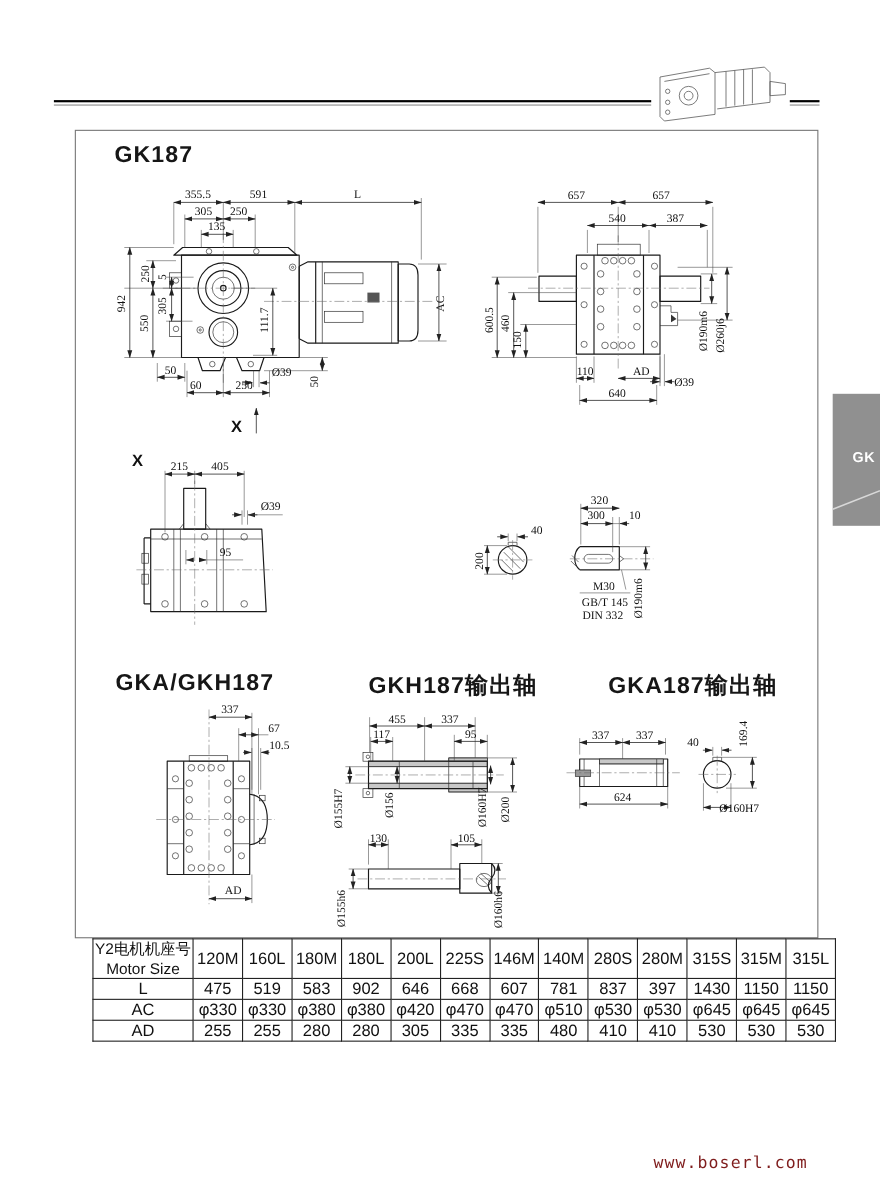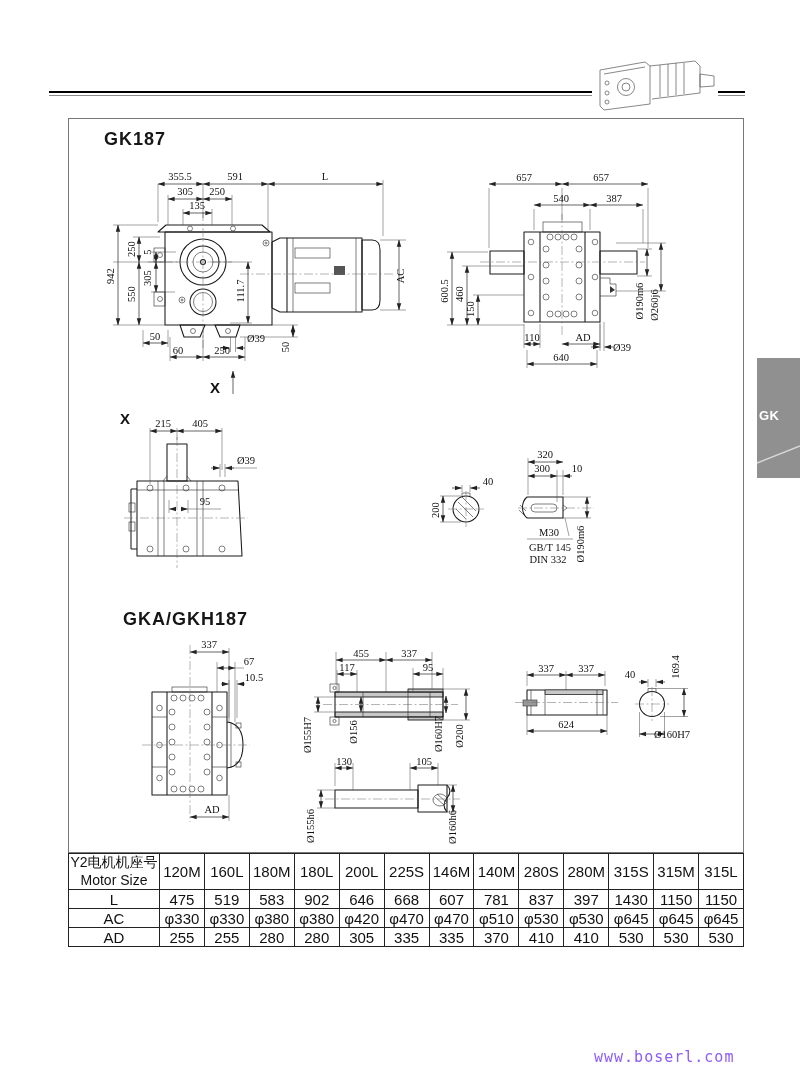--- a/index.html
+++ b/index.html
@@ -2,36 +2,36 @@
 <html><head>
 <meta charset="utf-8">
 <style>
   html,body{margin:0;padding:0;background:#e8e8e8;}
   .page{position:relative;width:800px;height:1092px;background:#ffffff;overflow:hidden;
         font-family:"Liberation Sans",sans-serif;color:#111;}
   .rule{position:absolute;background:#000;}
   .rule2{position:absolute;background:#8a8a8a;}
   .border-box{position:absolute;left:68px;top:118px;width:676px;height:735px;
               border:1px solid #777;box-sizing:border-box;}
-  .dtitle{position:absolute;font-size:18px;font-weight:bold;letter-spacing:1px;color:#161616;}
+  .dtitle{position:absolute;font-size:21px;font-weight:bold;letter-spacing:1px;color:#161616;}
   
-  table.spec{position:absolute;left:68px;top:853px;width:676px;border-collapse:collapse;
+  table.spec{position:absolute;left:84px;top:853px;width:676px;border-collapse:collapse;
              table-layout:fixed;font-size:15px;color:#111;}
   table.spec td{border:1px solid #222;text-align:center;vertical-align:middle;padding:0;
                 overflow:hidden;white-space:nowrap;}
   table.spec{border:1.5px solid #111;}
   .hcell{font-size:14px;line-height:1.25;}
   tr.hrow td{height:34px;}
   tr.drow td{height:18px;}
   
   .gk-tab{position:absolute;left:757px;top:358px;width:43px;height:120px;background:#909090;
           color:#fff;font-size:13px;font-weight:bold;letter-spacing:.5px;}
-  .gk-tab span{position:absolute;left:2px;top:50px;}
+  .gk-tab span{position:absolute;left:18px;top:50px;}
   .footer-url{position:absolute;left:594px;top:1048px;font-family:"DejaVu Sans Mono",monospace;
-              font-size:15px;color:#8b5cf6;letter-spacing:1px;}
+              font-size:15px;color:#7f1d1d;letter-spacing:1px;}
   
   svg.overlay{position:absolute;left:0;top:0;pointer-events:none;}
   .ln{stroke:#1a1a1a;stroke-width:1.05;fill:none;stroke-linejoin:round;}
   .lt{stroke:#2a2a2a;stroke-width:.6;fill:none;}
   .ex{stroke:#444;stroke-width:.5;fill:none;}
   .dl{stroke:#222;stroke-width:.7;fill:none;}
   .cl{stroke:#6a6a6a;stroke-width:.5;fill:none;stroke-dasharray:9 2.5 2 2.5;}
   .wall{fill:#c8c8c8;stroke:#1a1a1a;stroke-width:.5;}
   .dm{font-family:"Liberation Serif",serif;font-size:10.5px;fill:#111;text-anchor:middle;}
   .dm2{font-family:"Liberation Serif",serif;font-size:10.5px;fill:#111;text-anchor:middle;}
@@ -44,21 +44,23 @@
 <div class="page">
 
   <div class="rule" style="left:49px;top:91px;width:543px;height:2.2px;"></div>
   <div class="rule2" style="left:49px;top:94.6px;width:543px;height:1px;"></div>
   <div class="rule" style="left:718px;top:91px;width:27px;height:2.2px;"></div>
   <div class="rule2" style="left:718px;top:94.6px;width:27px;height:1px;"></div>
 
   <div class="border-box"></div>
 
   <div class="dtitle" style="left:104px;top:129px;">GK187</div>
-  <div class="dtitle" style="left:123px;top:609px;">GKA/GKH187</div>
+  <div class="dtitle" style="left:105px;top:609px;">GKA/GKH187</div>
+  <div class="dtitle" style="left:335px;top:609px;">GKH187输出轴</div>
+  <div class="dtitle" style="left:553px;top:609px;">GKA187输出轴</div>
 
   <table class="spec">
     <colgroup>
       <col style="width:91px">
         <col>
         <col>
         <col>
         <col>
         <col>
         <col>
@@ -124,21 +126,21 @@
     </tr>
     <tr class="drow">
       <td>AD</td>
       <td>255</td>
       <td>255</td>
       <td>280</td>
       <td>280</td>
       <td>305</td>
       <td>335</td>
       <td>335</td>
-      <td>370</td>
+      <td>480</td>
       <td>410</td>
       <td>410</td>
       <td>530</td>
       <td>530</td>
       <td>530</td>
     </tr>
   </tbody>
     </table>
 
   <div class="gk-tab">

